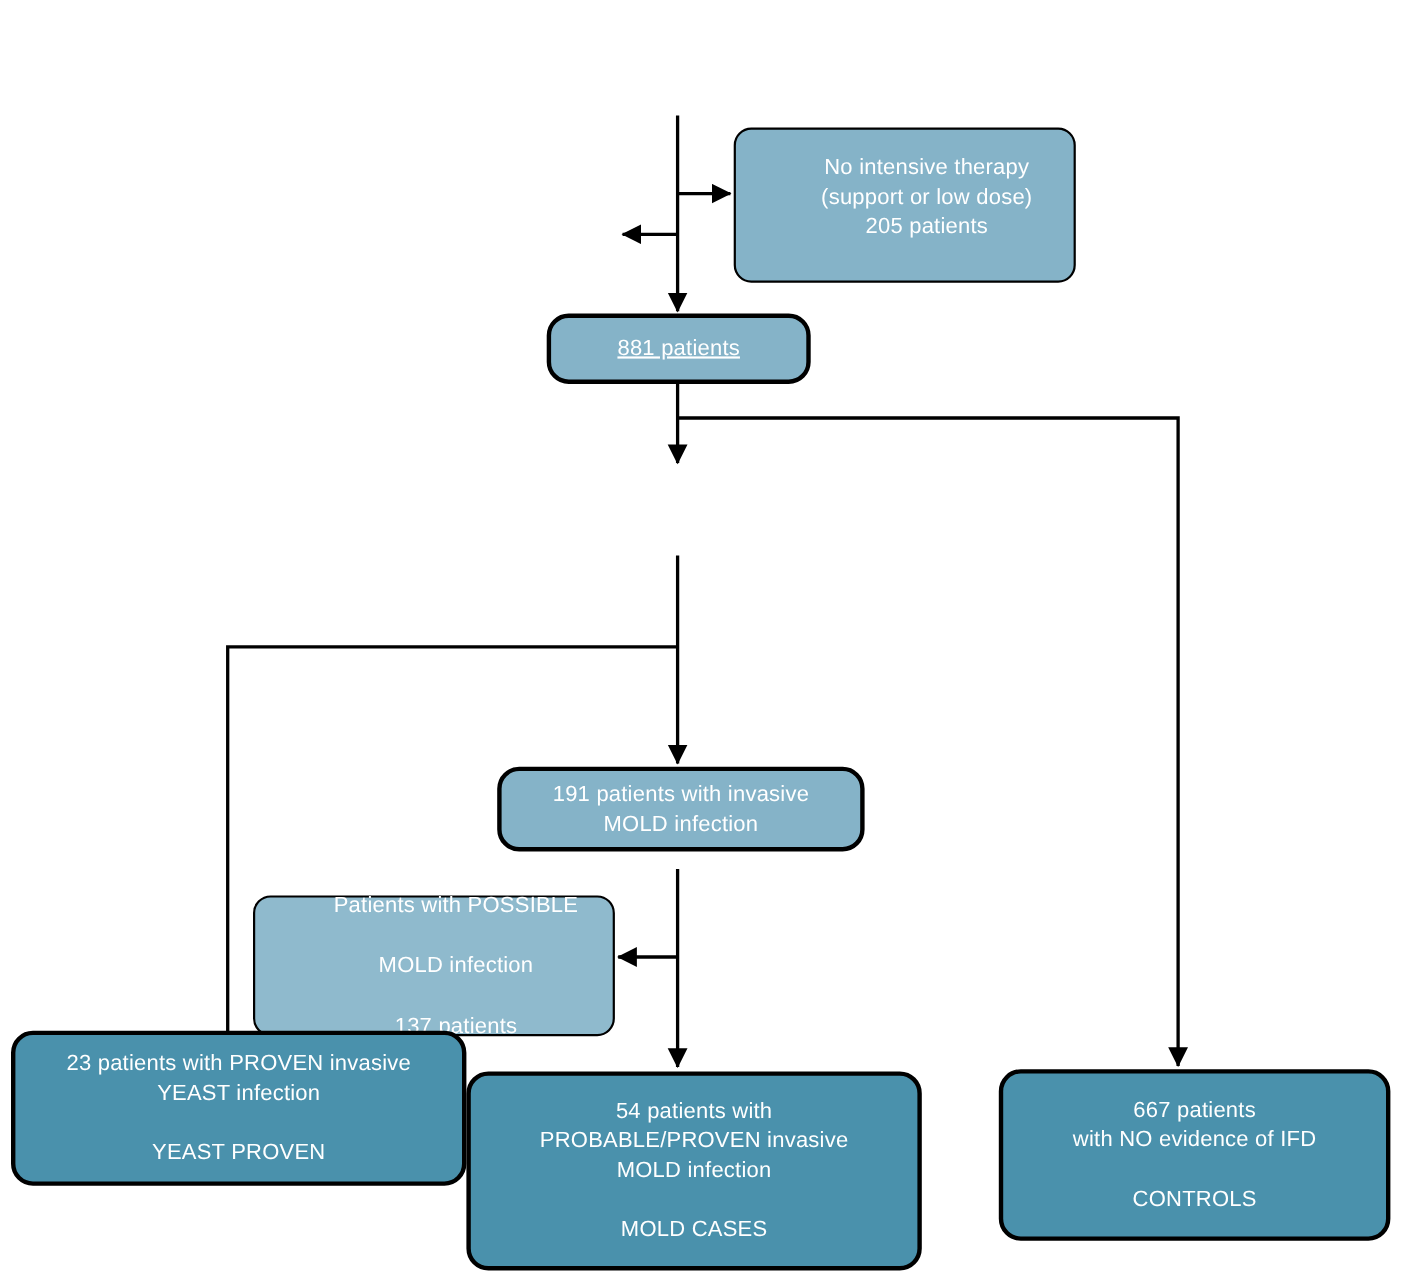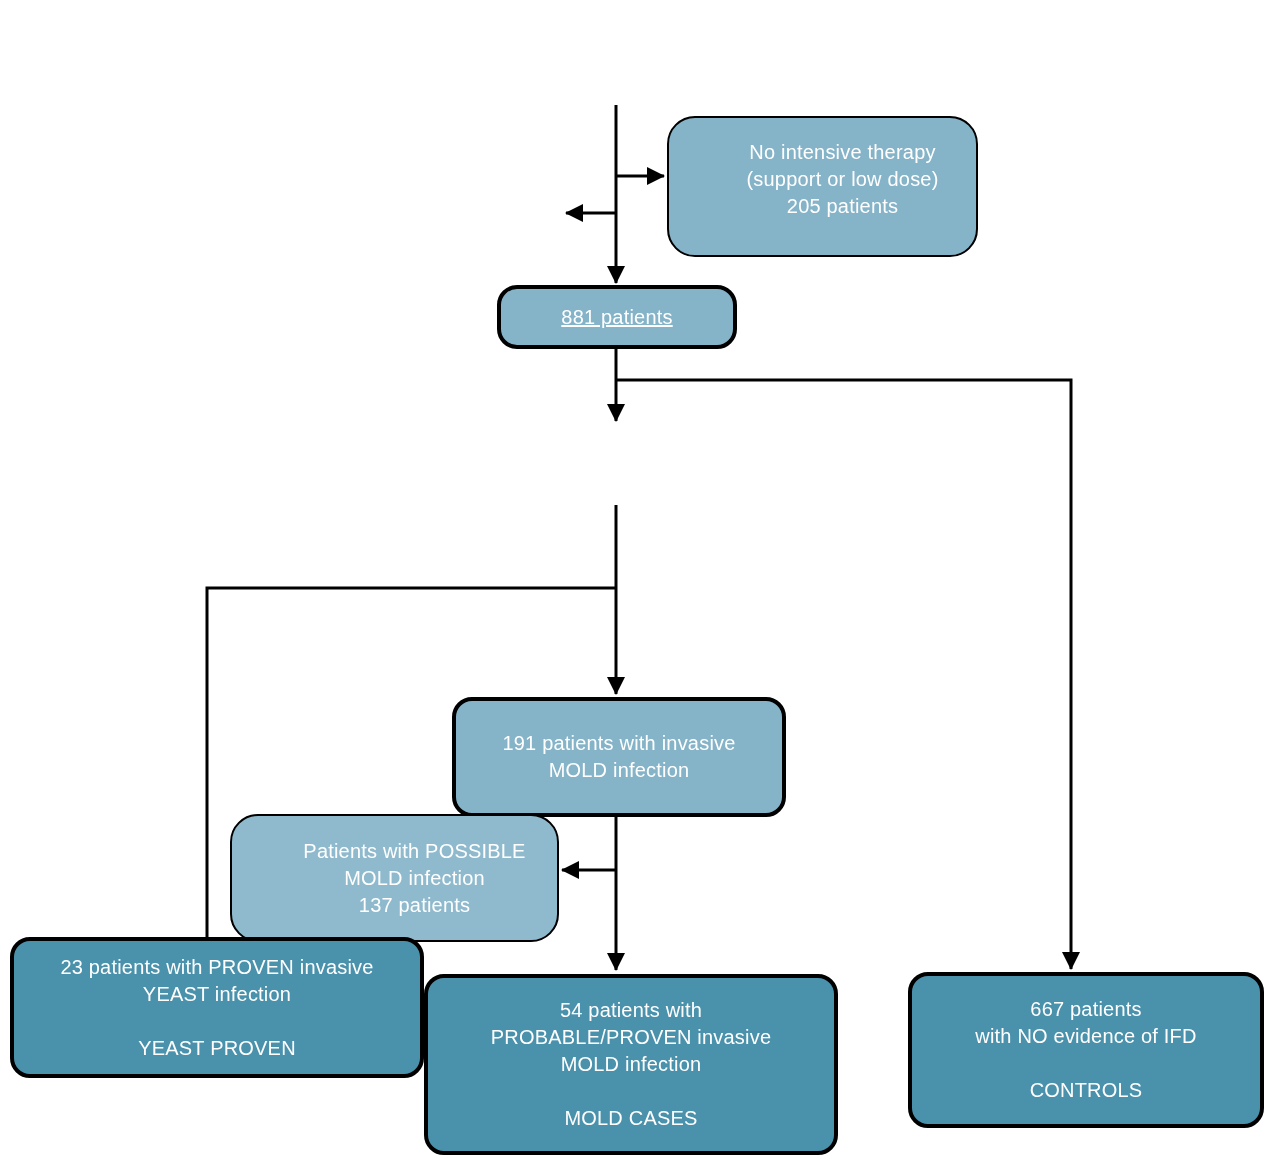--- a/index.html
+++ b/index.html
@@ -19,31 +19,31 @@
   .arrowhead{fill:var(--connector);}
   .box{
     position:absolute;box-sizing:border-box;
     display:flex;flex-direction:column;justify-content:center;align-items:center;
     text-align:center;color:var(--box-text);
   }
   .light{background:var(--fill-light);}
   .lighter{background:var(--fill-lighter);}
   .dark{background:var(--fill-dark);}
   .thick{border:4px solid var(--box-border);border-radius:20px;}
-  .thin{border:2px solid var(--box-border);border-radius:28px;padding-left:40px;}
+  .thin{border:2px solid var(--box-border);border-radius:16px;padding-left:40px;}
   .ln{display:block;font-size:20px;line-height:27px;white-space:nowrap;letter-spacing:0.2px;}
   .footer-label{margin-top:27px;}
   
   #b-enrolled     {left:470px; top:13px;  width:290px; height:92px;}
   #b-no-intensive {left:667px; top:116px; width:311px; height:141px; padding-bottom:14px;}
   #b-promyelocytic{left:238px; top:165px; width:325px; height:88px;}
   #b-881          {left:497px; top:285px; width:240px; height:64px;text-decoration:underline;}
   #b-214          {left:500px; top:424px; width:233px; height:81px;}
-  #b-191          {left:452px; top:697px; width:334px; height:120px;}
-  #b-possible     {left:230px; top:814px; width:329px; height:128px;}
+  #b-191          {left:452px; top:697px; width:334px; height:77px;}
+  #b-possible     {left:230px; top:814px; width:329px; height:128px;gap:28px;}
   #b-yeast        {left:10px;  top:937px; width:414px; height:141px;}
   #b-mold         {left:424px; top:974px; width:414px; height:181px;}
   #b-controls     {left:908px; top:972px; width:356px; height:156px;}
 </style>
 </head>
 <body>
 
 <div class="stage">
 
   <svg class="connectors" viewBox="0 0 1280 1168" xmlns="http://www.w3.org/2000/svg">

